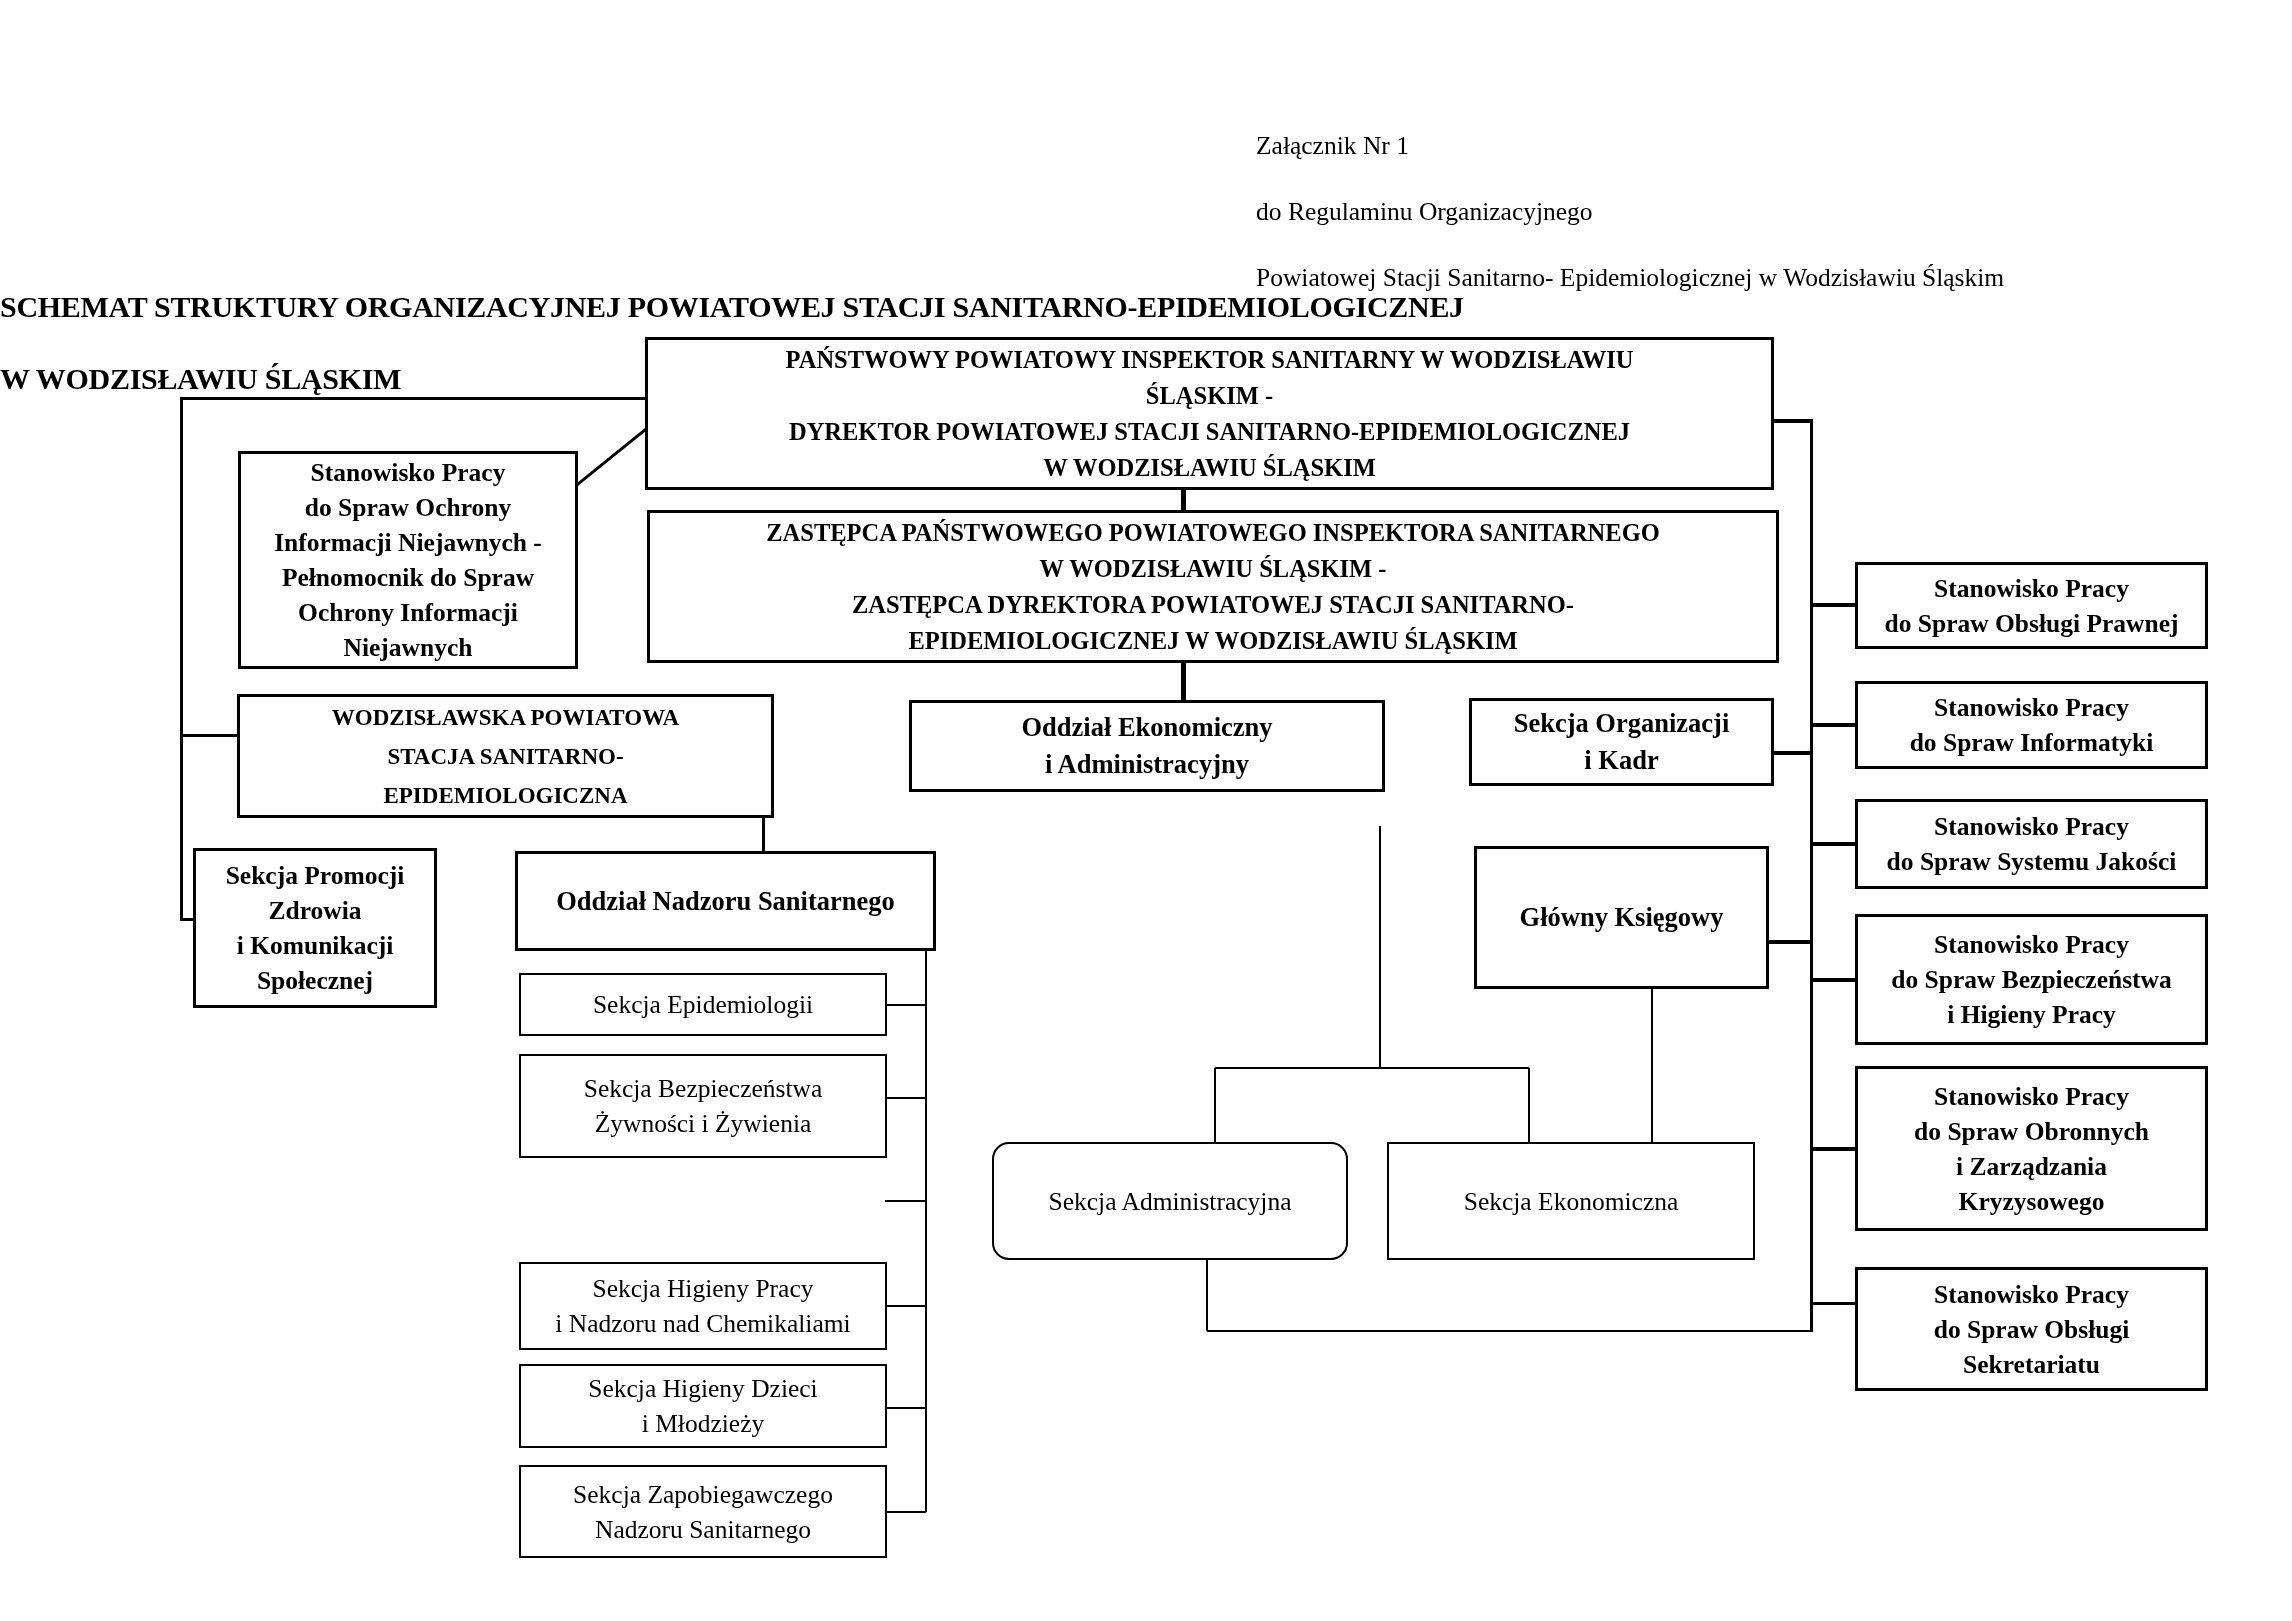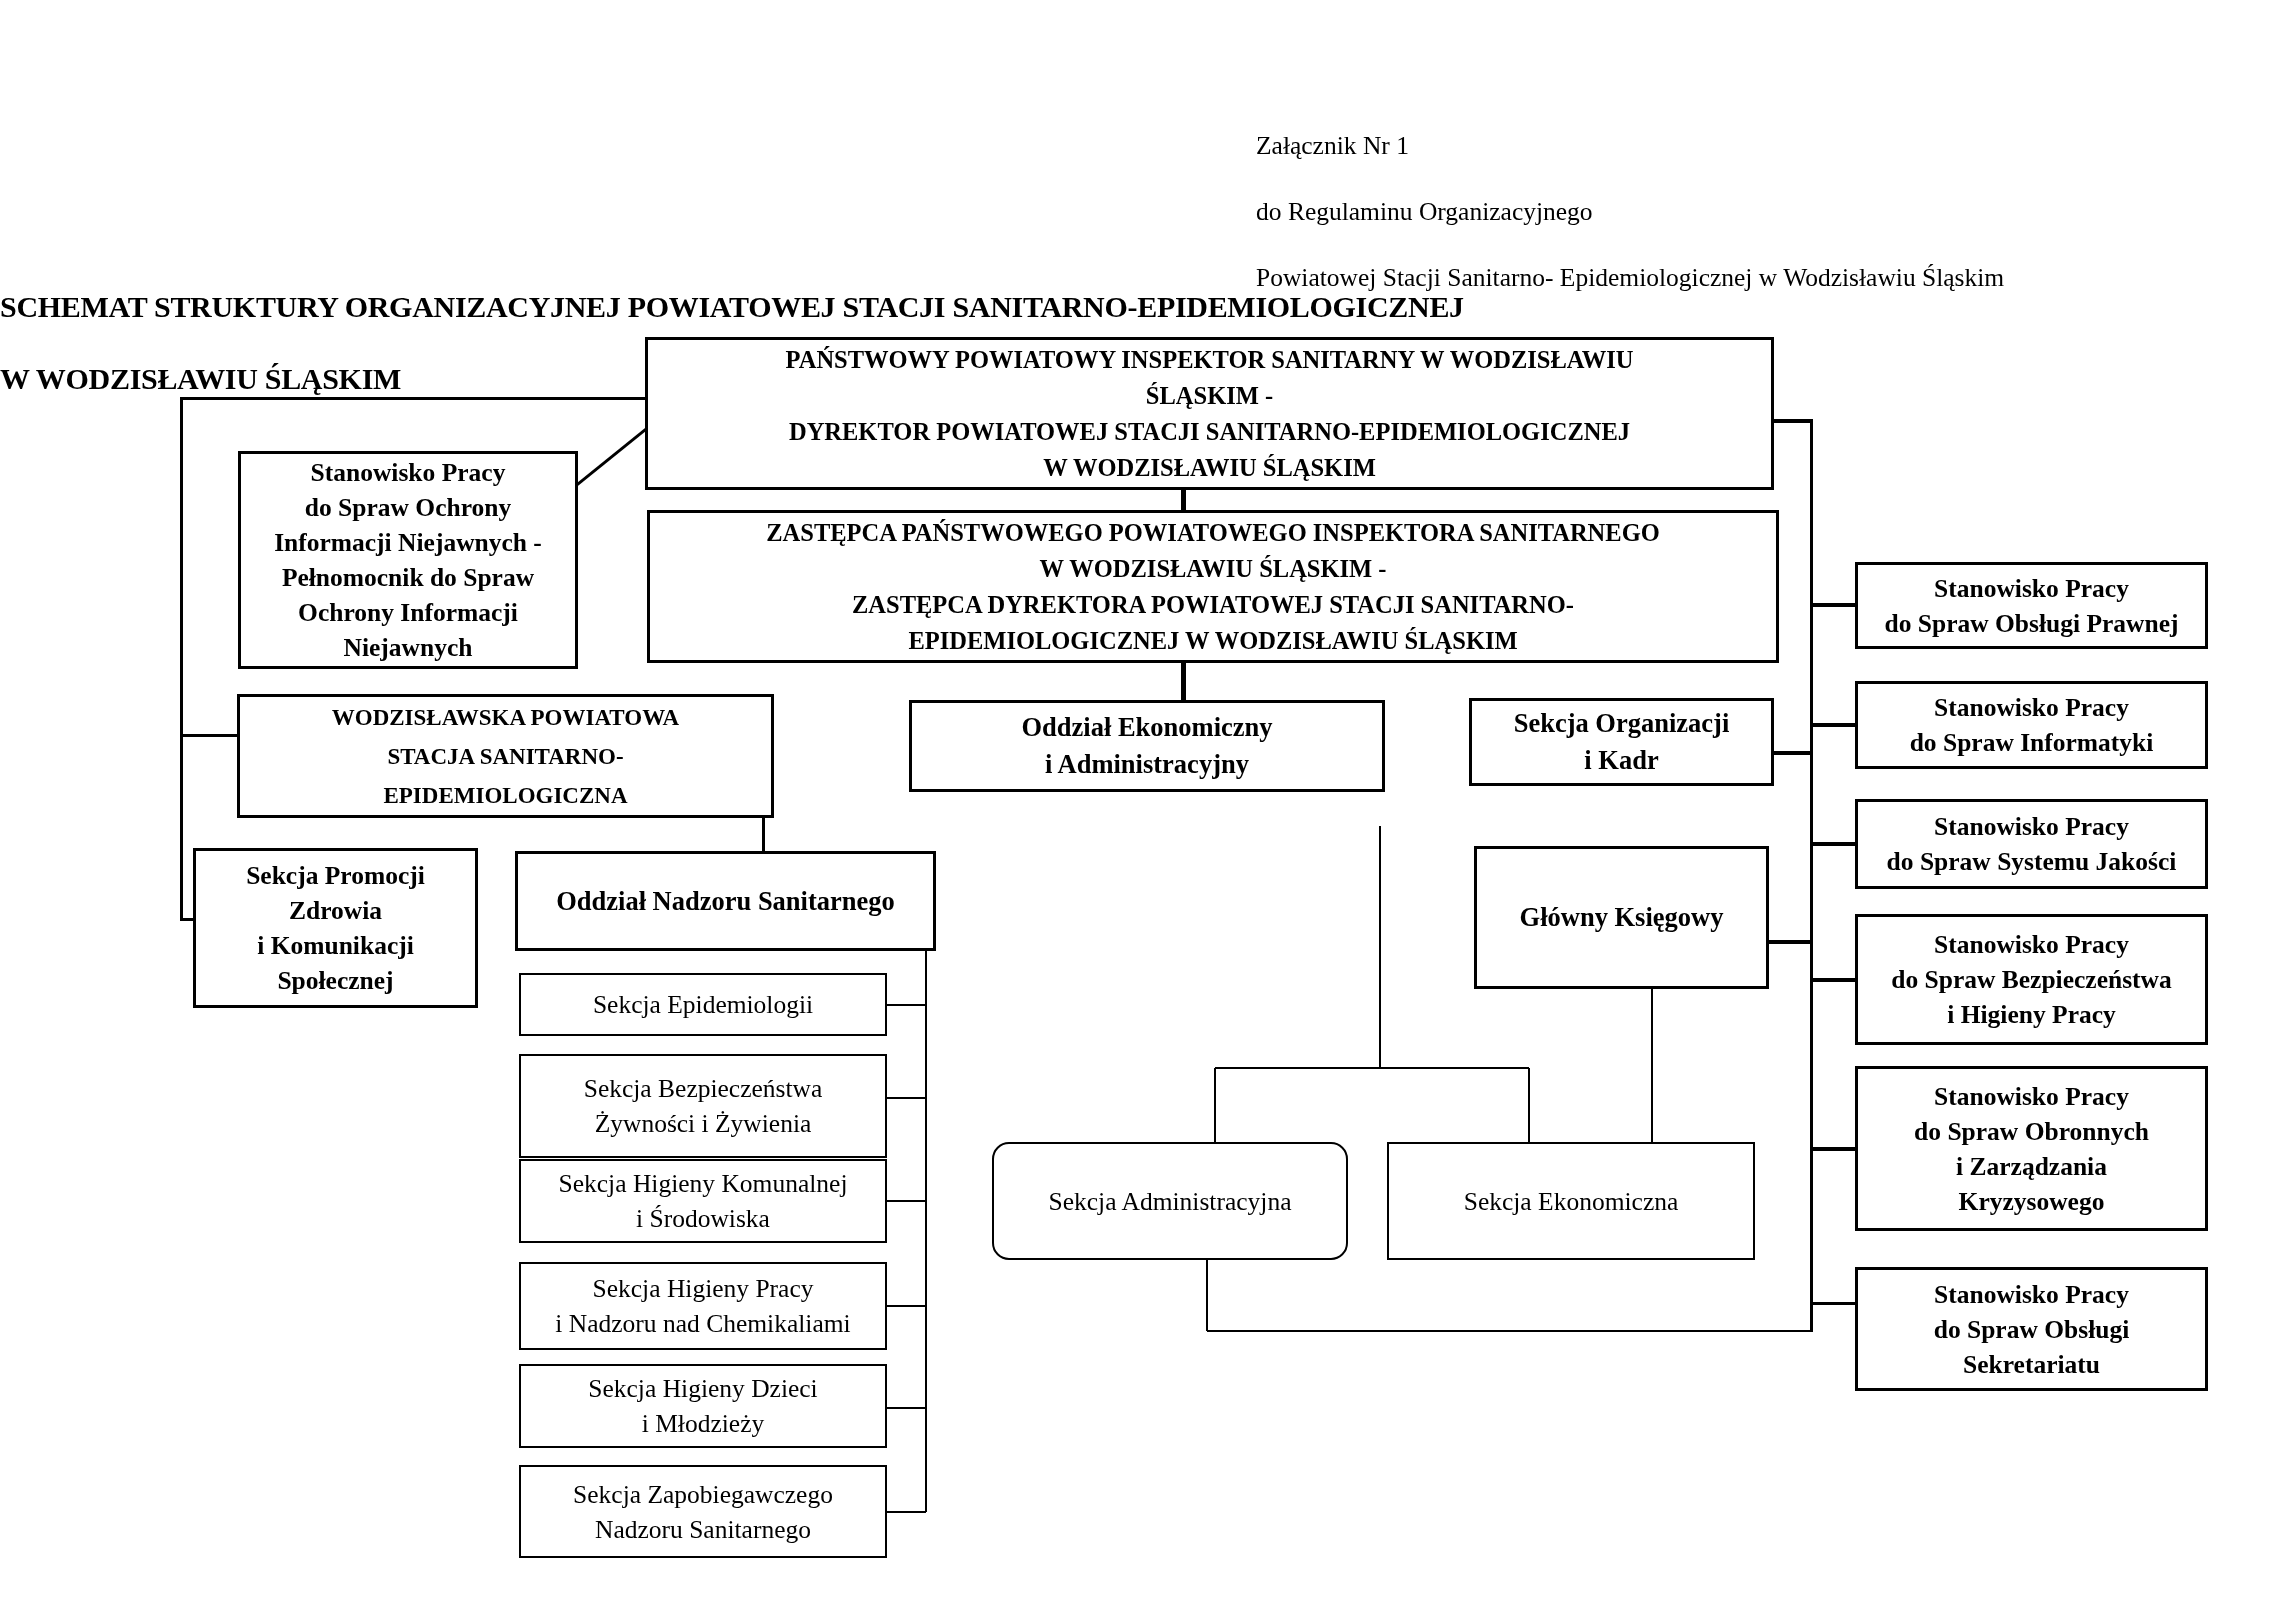--- a/index.html
+++ b/index.html
@@ -120,42 +120,38 @@
 Ochrony Informacji
 Niejawnych</span>
   </div>
 
   <div class="box thick b fz28" style="left:237px;top:694px;width:537px;height:124px;">
     <span>WODZISŁAWSKA POWIATOWA
 STACJA SANITARNO-
 EPIDEMIOLOGICZNA</span>
   </div>
 
-  <div class="box thick b fz26" style="left:193px;top:848px;width:285px;height:160px;">
+  <div class="box thick b fz26" style="left:193px;top:848px;width:244px;height:160px;">
     <span>Sekcja Promocji
 Zdrowia
 i Komunikacji
 Społecznej</span>
   </div>
 
   <div class="box thick b fz27" style="left:515px;top:851px;width:421px;height:100px;">
     <span>Oddział Nadzoru Sanitarnego</span>
   </div>
 
   <div class="box thin fz26" style="left:519px;top:973px;width:368px;height:63px;">
     <span>Sekcja Epidemiologii</span>
   </div>
   <div class="box thin fz26" style="left:519px;top:1054px;width:368px;height:104px;text-align:center;">
     <span>Sekcja Bezpieczeństwa
 Żywności i Żywienia</span>
   </div>
-  <div class="box thin fz26" style="left:519px;top:1159px;width:368px;height:84px;">
-    <span>Sekcja Higieny Komunalnej
-i Środowiska</span>
-  </div>
   <div class="box thin fz26" style="left:519px;top:1262px;width:368px;height:88px;">
     <span>Sekcja Higieny Pracy
 i Nadzoru nad Chemikaliami</span>
   </div>
   <div class="box thin fz26" style="left:519px;top:1364px;width:368px;height:84px;">
     <span>Sekcja Higieny Dzieci
 i Młodzieży</span>
   </div>
   <div class="box thin fz26" style="left:519px;top:1465px;width:368px;height:93px;">
     <span>Sekcja Zapobiegawczego

